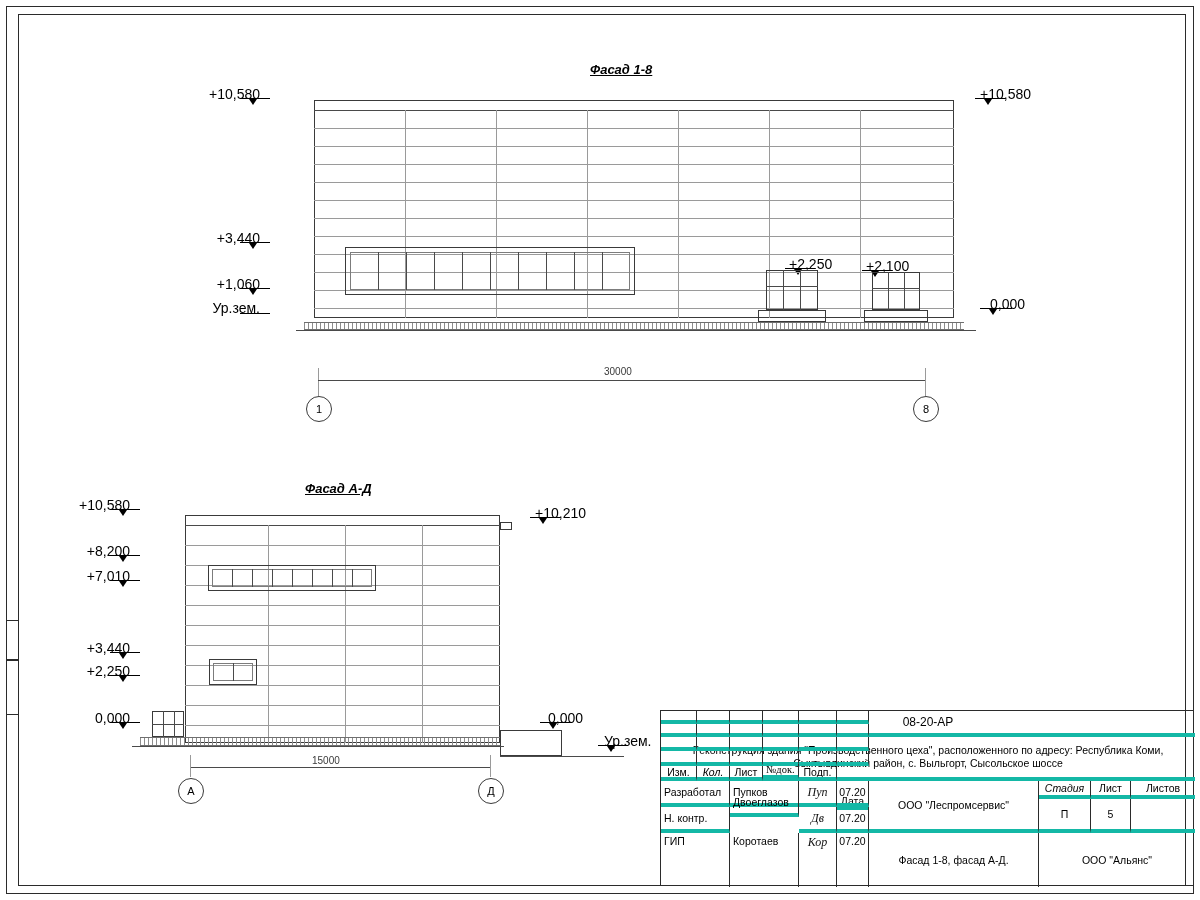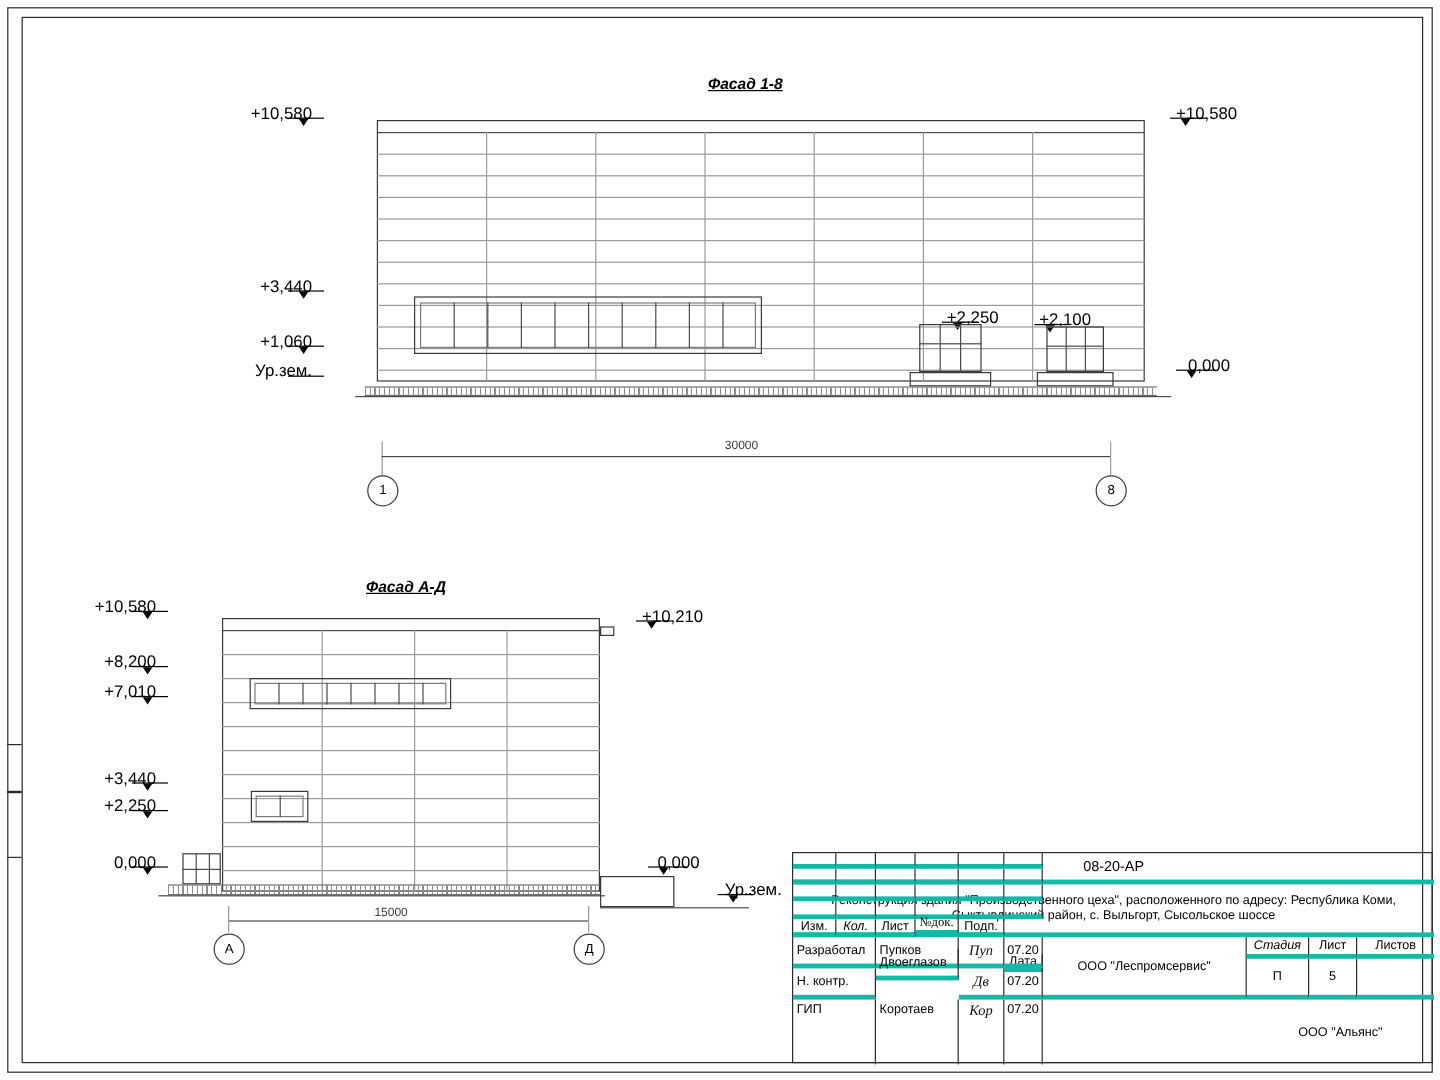--- a/index.html
+++ b/index.html
@@ -394,16 +394,17 @@
     <div class="cell" style="left:208px;top:70px;width:170px;height:52px;">ООО "Леспромсервис"</div>
 
     <div class="cell" style="left:378px;top:70px;width:52px;height:18px;font-style:italic;">Стадия</div>
     <div class="cell" style="left:430px;top:70px;width:40px;height:18px;">Лист</div>
     <div class="cell nb-r" style="left:470px;top:70px;width:64px;height:18px;">Листов</div>
 
     <div class="cell" style="left:378px;top:88px;width:52px;height:34px;">П</div>
     <div class="cell" style="left:430px;top:88px;width:40px;height:34px;">5</div>
     <div class="cell nb-r" style="left:470px;top:88px;width:64px;height:34px;"></div>
 
+    <div class="cell nb-b" style="left:208px;top:122px;width:170px;height:54px;">Фасад 1-8, фасад А-Д.</div>
     <div class="cell nb-b nb-r" style="left:378px;top:122px;width:156px;height:54px;">ООО "Альянс"</div>
   </div>
 
 </div>
 
 </body></html>

